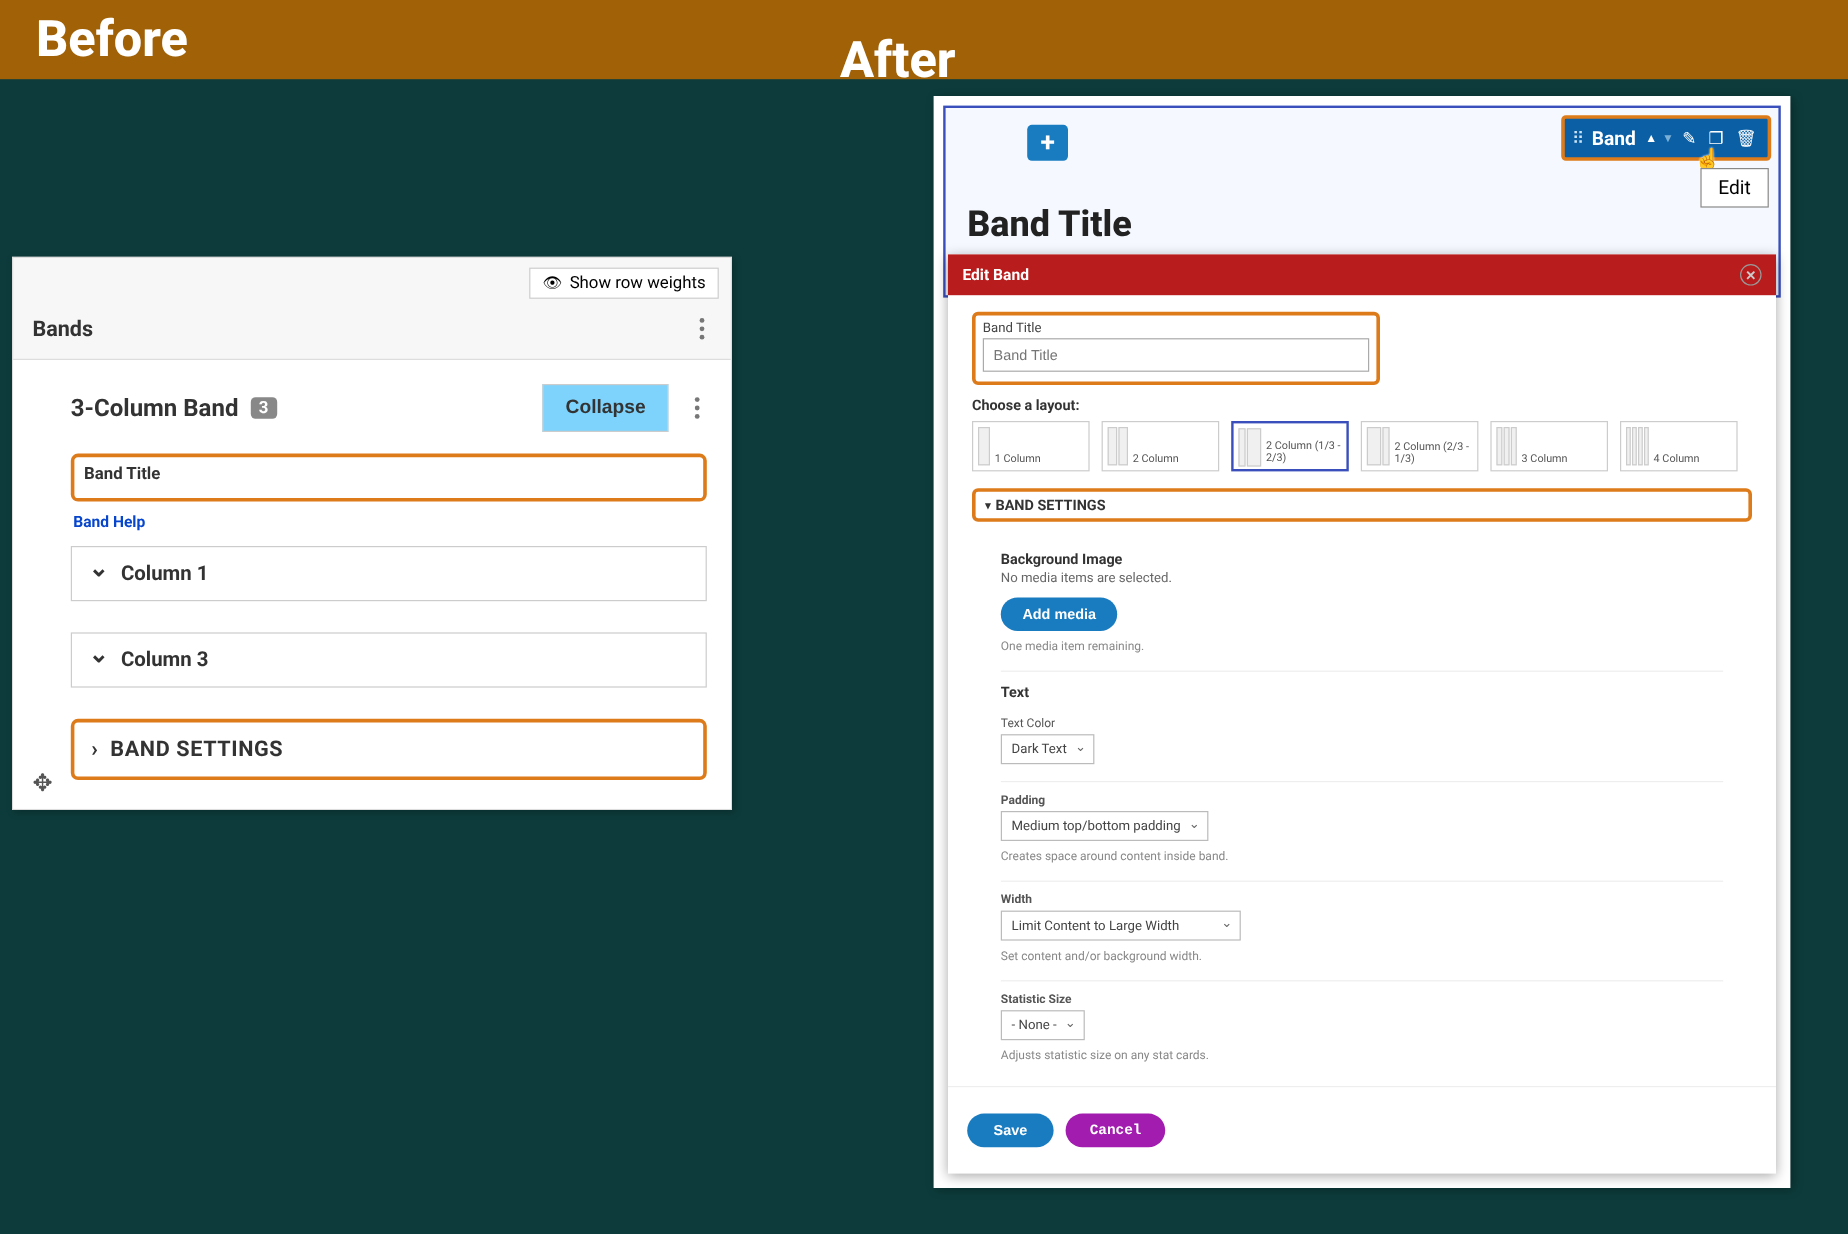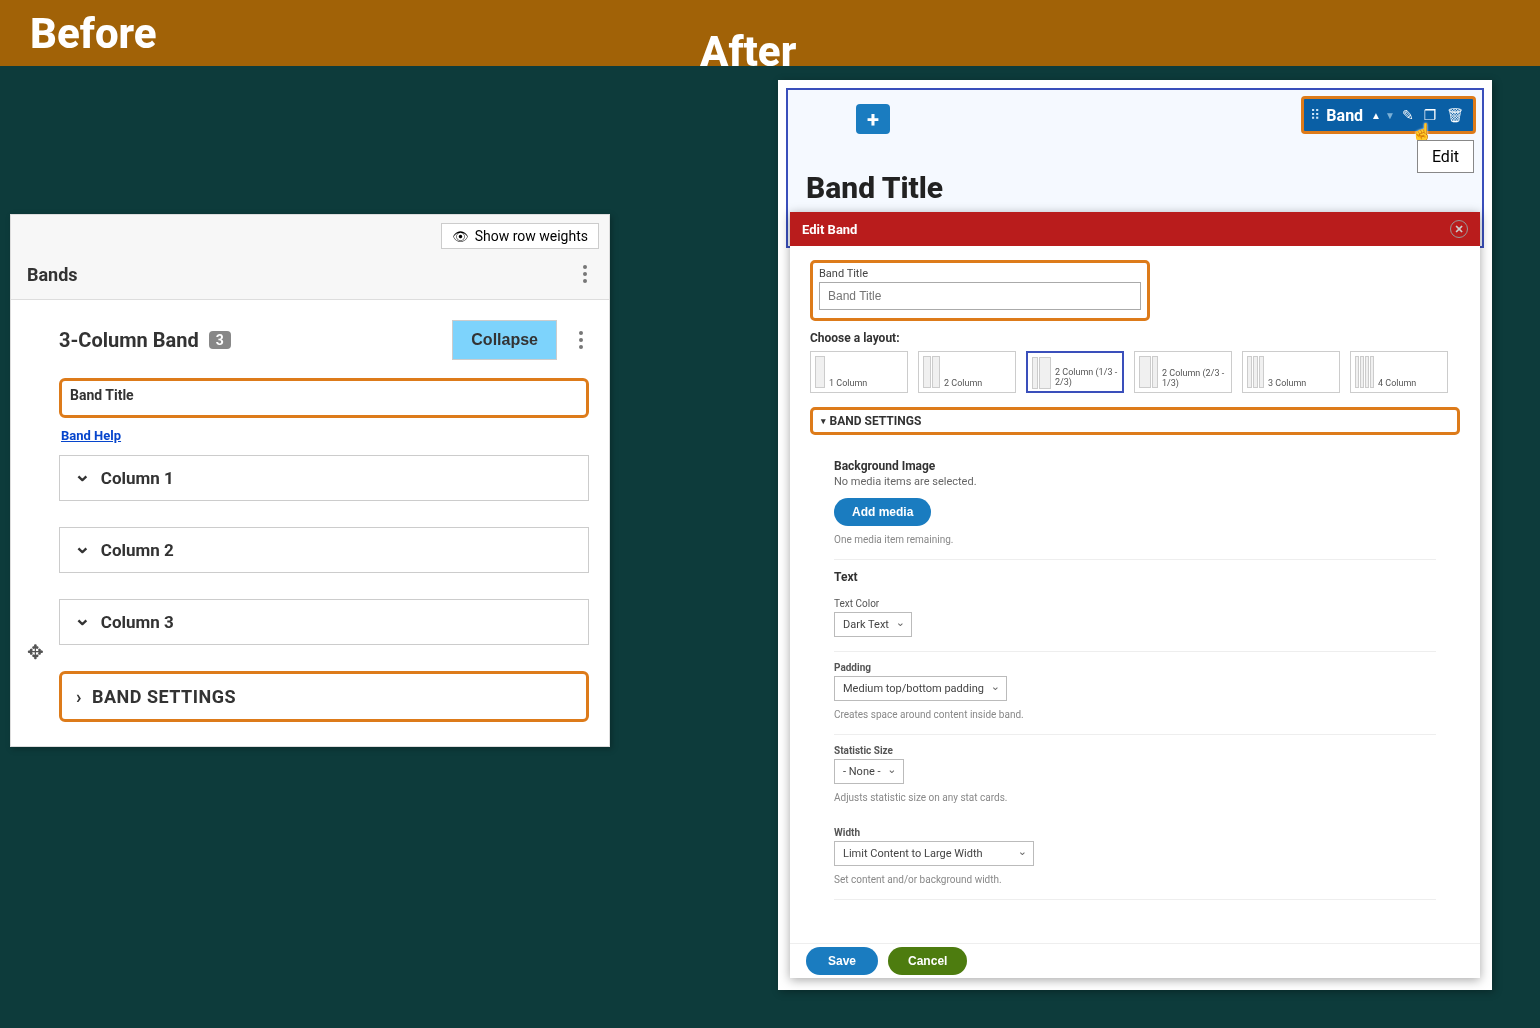--- a/index.html
+++ b/index.html
@@ -20,21 +20,21 @@
   
   .band-card { background: #fff; margin: 0; padding: 20px 20px 24px 48px; position: relative; }
   .band-card-header { display: flex; align-items: center; gap: 10px; margin-bottom: 18px; }
   .band-card-title { font-size: 20px; font-weight: 700; color: #333; }
   .count-badge { background: #888; color: #fff; border-radius: 4px; padding: 1px 7px; font-size: 14px; font-weight: 700; }
   .collapse-btn { background: #7dd3fc; border: 1px solid #ccc; padding: 10px 18px; font-size: 16px; font-weight: 600; color: #333; margin-left: auto; }
   
   .band-title-block { border: 3px solid #dd7b1a; border-radius: 6px; padding: 6px 8px 8px 8px; margin-bottom: 6px; }
   .bt-label { font-size: 14px; font-weight: 700; color: #333; margin-bottom: 4px; display: block; }
   .bt-input { width: 100%; padding: 9px 10px; font-size: 15px; border: 1px solid #888; color: #333; }
-  .band-help { color: #0645cc; text-decoration: underline; font-size: 13px; font-weight: 700; display: inline-block; margin: 4px 0 12px 2px; text-align: right; }
+  .band-help { color: #0645cc; font-size: 13px; font-weight: 700; display: inline-block; margin: 4px 0 12px 2px; text-align: right; }
   
   .column-row { border: 1px solid #ccc; padding: 12px 14px; margin-bottom: 26px; display: flex; align-items: center; gap: 10px; font-size: 17px; font-weight: 700; color: #333; }
   .chev-down::before { content: "⌄"; font-size: 20px; line-height: 0; position: relative; top: -3px; }
   .chev-right::before { content: "›"; font-size: 18px; font-weight: 700; }
   
   .band-settings-row { border: 3px solid #dd7b1a; border-radius: 6px; padding: 12px 14px; display: flex; align-items: center; gap: 10px; font-size: 18px; font-weight: 700; letter-spacing: 0.5px; color: #333; }
   
   .drag-handle-icon { position: absolute; left: 16px; top: 340px; font-size: 20px; color: #555; }
   .eye-icon::before { content: "👁"; font-size: 13px; filter: grayscale(1); }
   
@@ -77,23 +77,23 @@
   .settings-block { padding: 0 24px; }
   .setting-group { border-bottom: 1px solid #eee; padding: 10px 0 14px 0; }
   .setting-title { font-size: 12px; font-weight: 700; color: #333; margin-bottom: 2px; }
   .setting-sub { font-size: 11px; color: #666; margin-bottom: 10px; }
   .add-media-btn { background: #1a7cc0; color: #fff; border: none; border-radius: 16px; padding: 7px 18px; font-size: 12px; font-weight: 600; }
   .setting-hint { font-size: 10px; color: #888; margin-top: 8px; }
   .mini-label { font-size: 10px; color: #555; margin-bottom: 3px; display: block; }
   .sel { border: 1px solid #bbb; padding: 5px 22px 5px 8px; font-size: 11px; color: #444; background: #fff; position: relative; display: inline-block; }
   .sel::after { content: "⌄"; position: absolute; right: 6px; top: 3px; font-size: 11px; color: #666; }
   
-  .modal-footer { padding: 3px 16px; display: flex; gap: 10px; border-top: 1px solid #eee; }
+  .modal-footer { padding: 22px 16px; display: flex; gap: 10px; border-top: 1px solid #eee; }
   .btn-primary { background: #1a7cc0; color: #fff; border: none; border-radius: 16px; padding: 7px 22px; font-size: 12px; font-weight: 600; }
-  .btn-secondary { background: #4d7c0f; color: #fff; border: none; border-radius: 16px; padding: 7px 20px; font-size: 12px; font-weight: 600; }
+  .btn-secondary { background: #a21caf; color: #fff; border: none; border-radius: 16px; padding: 7px 20px; font-size: 12px; font-weight: 600; font-family: Liberation Mono, monospace; }
 </style>
 </head>
 <body>
 
 <div class="top-bar">
   <span class="top-label">Before</span>
   <span class="after-label">After</span>
 </div>
 
 <div class="content-area">
@@ -126,24 +126,20 @@
         <label class="bt-label">Band Title</label>
       </div>
       <a class="band-help">Band Help</a>
       <span class="drag-handle-icon">✥</span>
       <div class="column-row">
         <span class="chev-down"></span>
         <span>Column 1</span>
       </div>
       <div class="column-row">
         <span class="chev-down"></span>
-        <span>Column 2</span>
-      </div>
-      <div class="column-row">
-        <span class="chev-down"></span>
         <span>Column 3</span>
       </div>
       <div class="band-settings-row">
         <span class="chev-right"></span>
         <span>BAND SETTINGS</span>
       </div>
     </div>
   </div>
 
   <div class="after-panel">
@@ -236,30 +232,30 @@
           <div class="setting-group">
             <div class="setting-title" style="margin-bottom:14px;">Text</div>
             <label class="mini-label">Text Color</label>
             <div class="sel">Dark Text</div>
           </div>
           <div class="setting-group">
             <label class="mini-label" style="font-weight:700;">Padding</label>
             <div class="sel">Medium top/bottom padding</div>
             <div class="setting-hint">Creates space around content inside band.</div>
           </div>
+          <div class="setting-group">
+            <label class="mini-label" style="font-weight:700;">Width</label>
+            <div class="sel" style="width:200px;">Limit Content to Large Width</div>
+            <div class="setting-hint">Set content and/or background width.</div>
+          </div>
           <div class="setting-group" style="border-bottom:none;">
             <label class="mini-label" style="font-weight:700;">Statistic Size</label>
             <div class="sel">- None -</div>
             <div class="setting-hint">Adjusts statistic size on any stat cards.</div>
           </div>
-          <div class="setting-group">
-            <label class="mini-label" style="font-weight:700;">Width</label>
-            <div class="sel" style="width:200px;">Limit Content to Large Width</div>
-            <div class="setting-hint">Set content and/or background width.</div>
-          </div>
         </div>
       </div>
       <div class="modal-footer">
         <button class="btn-primary">Save</button>
         <button class="btn-secondary">Cancel</button>
       </div>
     </div>
   </div>
 
 </div>

